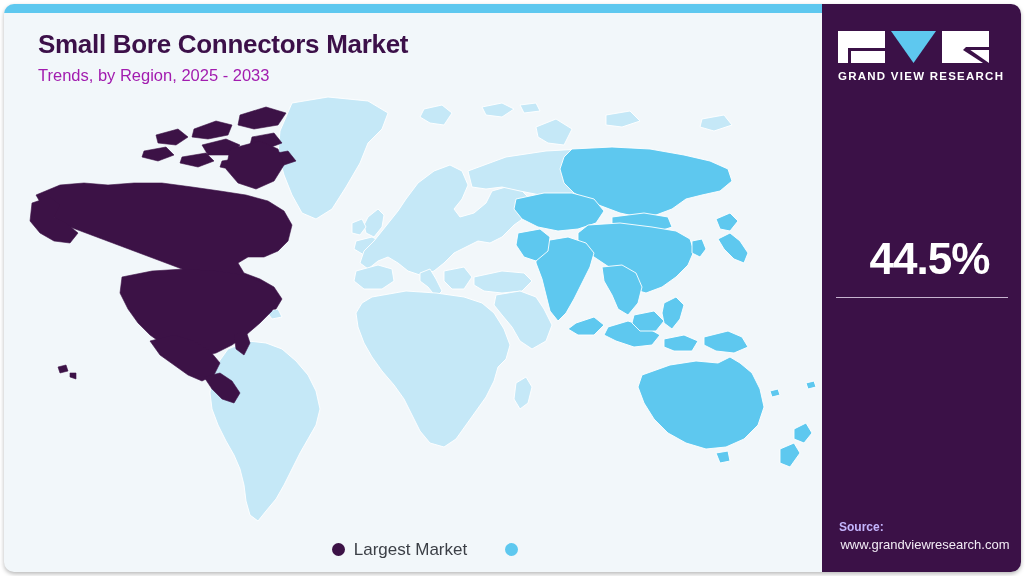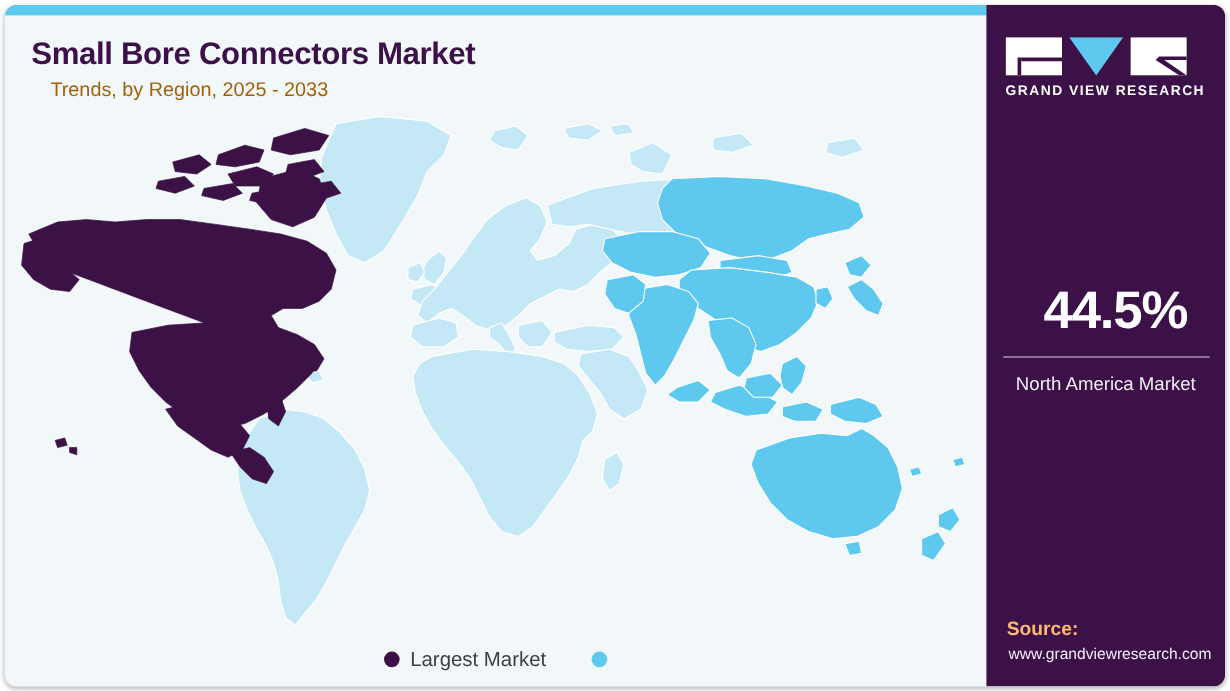--- a/index.html
+++ b/index.html
@@ -11,27 +11,27 @@
   
   .card{position:absolute;left:4px;top:4px;width:1017px;height:568px;
         border-radius:10px;overflow:hidden;background:#f2f7fa;
         box-shadow:0 2px 4px rgba(0,0,0,.28);}
 
   
   .accent-bar{position:absolute;left:0;top:0;width:818px;height:9px;
               background:#5ec8ef;}
 
   
-  .map-panel{position:absolute;left:0;top:9px;width:818px;height:559px;
+  .map-panel{position:absolute;left:12px;top:9px;width:818px;height:559px;
              background:#f2f7fa;}
 
   .title-block{position:absolute;left:22px;top:17px;}
   .title{font-size:26px;font-weight:bold;color:#3c1049;letter-spacing:-.3px;
          margin:0;line-height:1.1;}
-  .subtitle{font-size:16.5px;color:#a16207;margin:7px 0 0 16px;line-height:1.1;
+  .subtitle{font-size:16.5px;color:#a21caf;margin:7px 0 0 0;line-height:1.1;
             font-weight:400;}
 
   .map-wrap{position:absolute;left:0;top:78px;width:818px;height:440px;}
   .map-wrap svg{display:block;width:100%;height:100%;}
 
   
   .legend{position:absolute;left:0;top:528px;width:818px;
           display:flex;justify-content:center;align-items:center;gap:38px;}
   .legend-item{display:flex;align-items:center;gap:9px;}
   .legend-dot{width:13px;height:13px;border-radius:50%;display:block;}
@@ -47,21 +47,21 @@
   .logo-text{margin-top:7px;font-size:11.5px;font-weight:bold;color:#ffffff;
              letter-spacing:1.25px;}
 
   .stat{position:absolute;left:0;right:0;top:233px;text-align:center;}
   .stat-value{font-size:44px;font-weight:bold;color:#ffffff;line-height:1;
               letter-spacing:-1px;margin:0;padding-left:16px;}
   .stat-rule{width:172px;height:1px;background:#c6b3cf;margin:16px auto 12px auto;}
   .stat-caption{font-size:15.5px;color:#f3eef6;line-height:1.38;margin:0;}
 
   .source{position:absolute;left:17px;right:10px;bottom:17px;}
-  .source-label{font-size:16px;font-weight:bold;color:#fdba74;line-height:1.45;}
+  .source-label{font-size:12px;font-weight:bold;color:#c4b5fd;line-height:1.45;}
   .source-url{font-size:13px;color:#f2ecf5;line-height:1.45;text-align:center;}
 </style>
 </head>
 <body>
 
 <div class="infographic">
   <div class="card">
 
     <div class="accent-bar"></div>
 
@@ -222,21 +222,20 @@
             <path d="M24 16 L47 32 L41 32 L21 19 Z" fill="#3b1147"></path>
           </svg>
         </div>
         <div class="logo-text">GRAND VIEW RESEARCH</div>
       </div>
 
       <div class="stat">
         <div class="stat-value">44.5%</div>
         <div class="stat-rule"></div>
         <div class="stat-caption">
-          <div>North America Market</div>
         </div>
       </div>
 
       <div class="source">
         <div class="source-label">Source:</div>
         <div class="source-url">www.grandviewresearch.com</div>
       </div>
     </div>
 
   </div>

